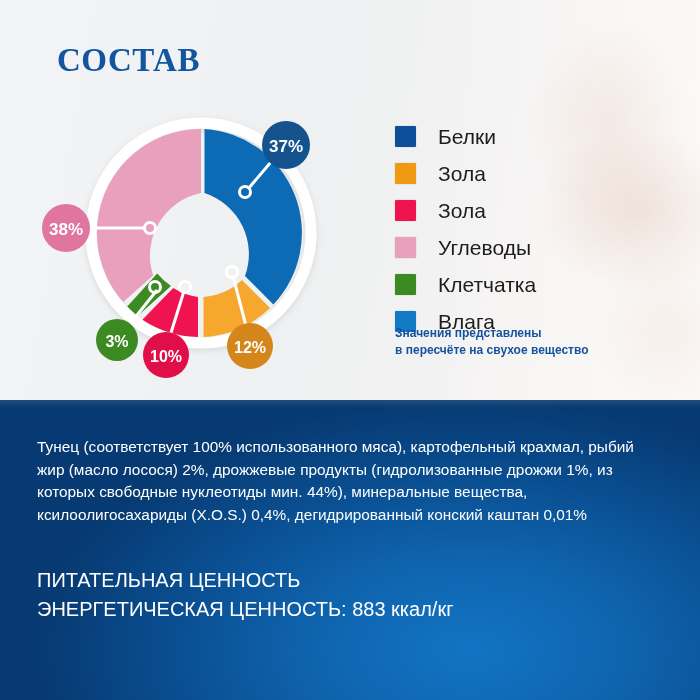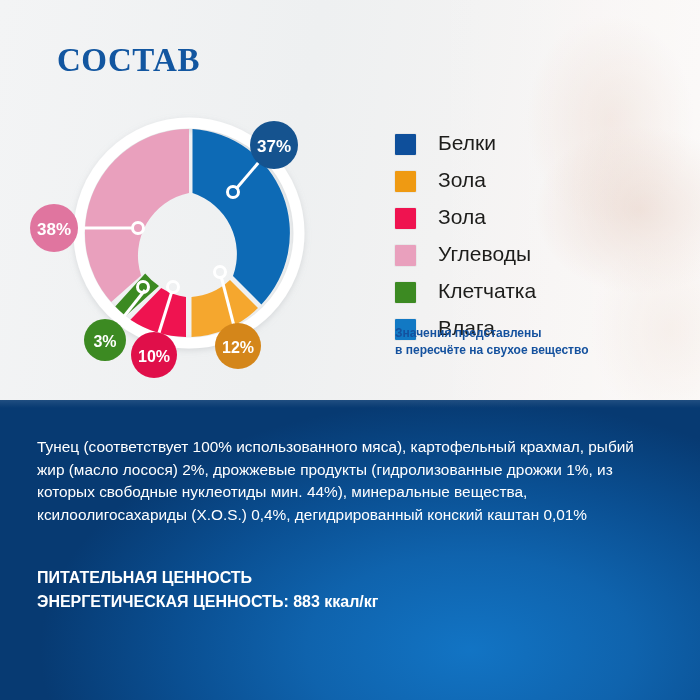--- a/index.html
+++ b/index.html
@@ -28,31 +28,31 @@
 
   
   .title{
     position:absolute;left:57px;top:42px;
     font-size:33px;font-weight:bold;letter-spacing:.5px;
     color:#1256a0;
     font-family:Liberation Serif, serif;
   }
 
   
-  .donut-wrap{position:absolute;left:30px;top:88px;width:320px;height:310px;}
+  .donut-wrap{position:absolute;left:42px;top:88px;width:320px;height:310px;}
   .donut-svg{display:block;}
 
   .bubble-text{
     font-family:"Liberation Sans", sans-serif;
     font-weight:bold;fill:#ffffff;
   }
 
   
   .legend{position:absolute;left:395px;top:118px;}
-  .legend-row{display:flex;align-items:flex-end;height:37px;}
+  .legend-row{display:flex;align-items:center;height:37px;}
   .legend-swatch{
     width:21px;height:21px;flex:0 0 21px;border-radius:1px;
     box-shadow:0 0 0 1px rgba(0,0,0,.04);
   }
   .legend-label{
     margin-left:22px;font-size:21px;color:#1d1d1b;
     white-space:nowrap;
   }
 
   .legend-note{
@@ -72,21 +72,21 @@
     content:"";position:absolute;left:0;top:0;width:700px;height:8px;
     background:linear-gradient(180deg, rgba(255,255,255,.10), rgba(255,255,255,0));
   }
 
   .ingredients{
     position:absolute;left:37px;top:436px;width:627px;
     font-size:15.4px;line-height:1.47;color:#ffffff;
   }
   .nutrition{
     position:absolute;left:37px;top:566px;width:627px;
-    font-size:16px;line-height:1.47;color:#ffffff;font-weight:bold;
+    font-size:20px;line-height:1.47;color:#ffffff;
   }
   .nut-heading{display:block;}
   .nut-body{display:block;}
   .nut-energy{display:block;}
 </style>
 </head>
 <body>
 
 <div class="page">
 

